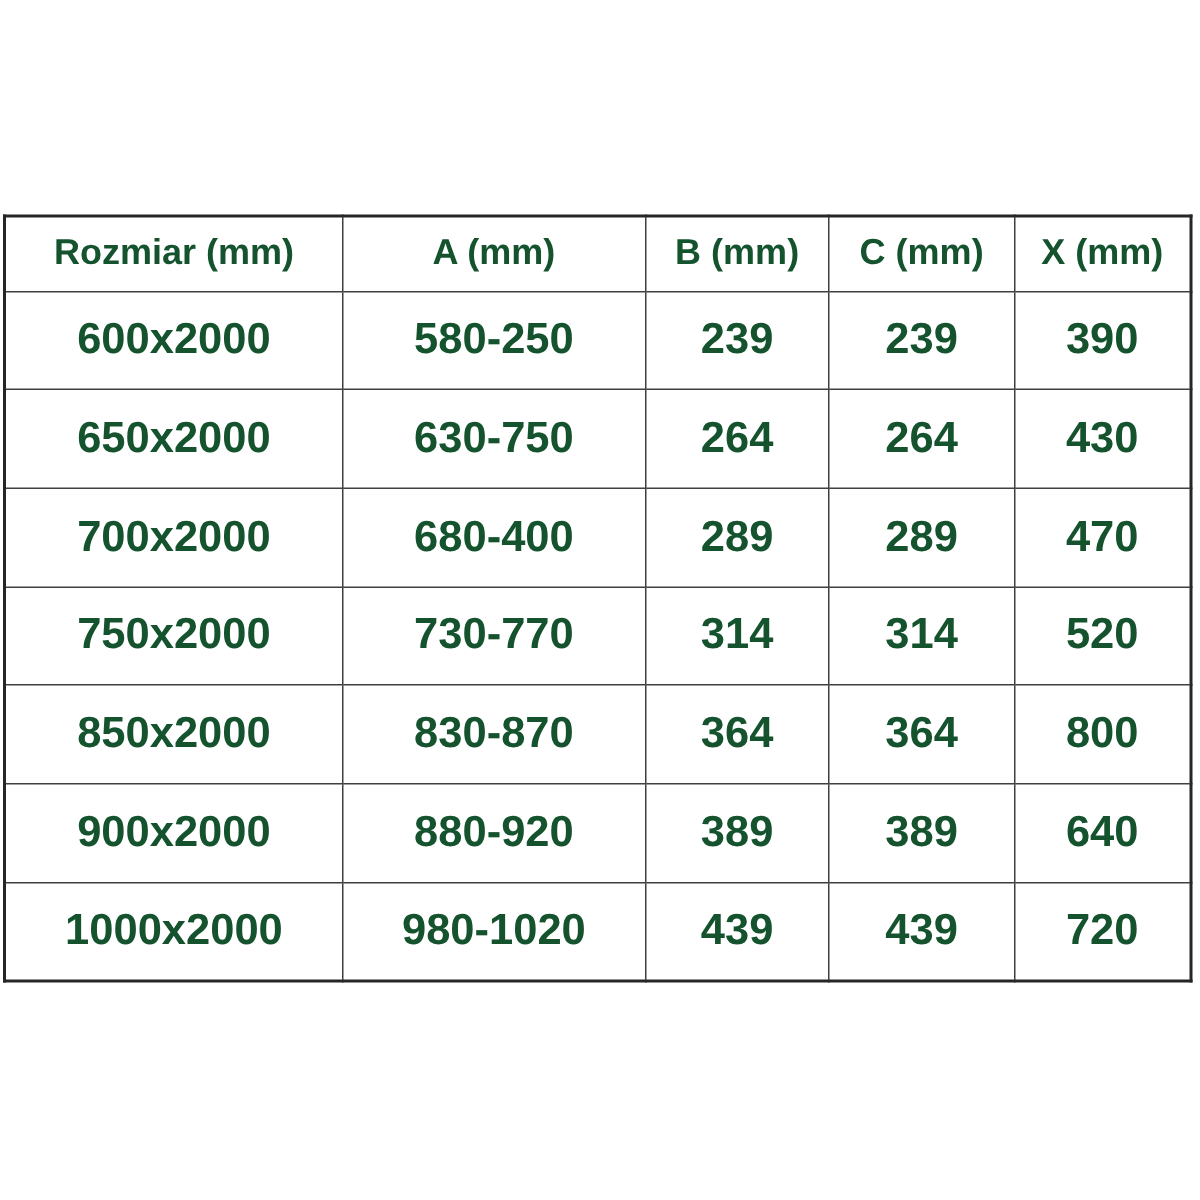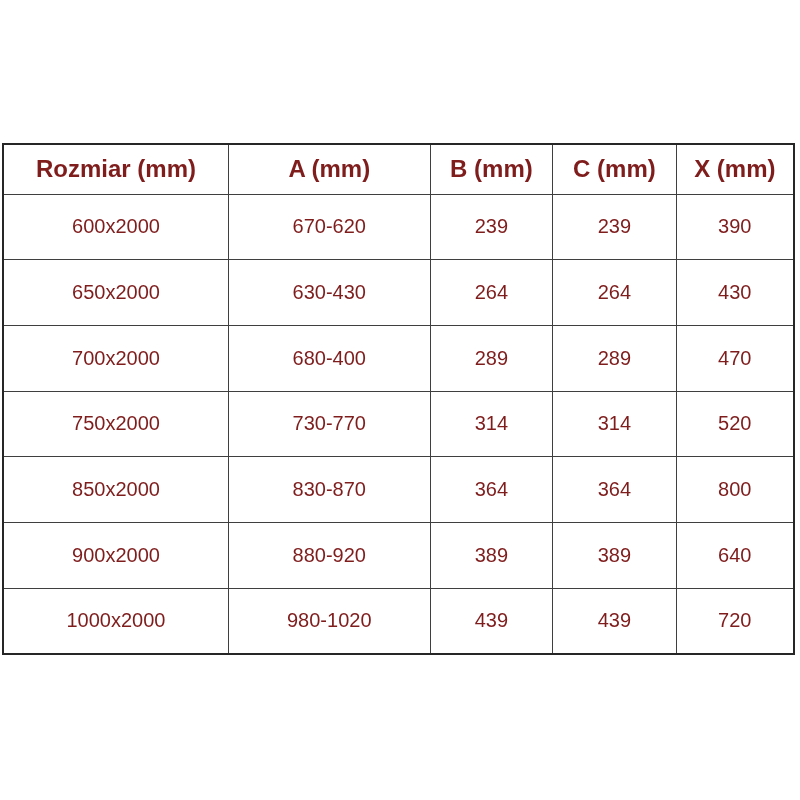--- a/index.html
+++ b/index.html
@@ -20,29 +20,29 @@
     left: 2px; top: 143px;
     width: 793px; height: 512px;
     border-collapse: collapse;
     table-layout: fixed;
     border: 2px solid #262626;
   }
   table.spec th, table.spec td {
     border: 1px solid #3f3f3f;
     text-align: center;
     vertical-align: middle;
-    color: #7f1d1d;
+    color: #14532d;
     padding: 0;
     overflow: hidden;
     white-space: nowrap;
   }
   table.spec thead tr { height: 50px; }
   table.spec tbody tr { height: 51px; }
   table.spec th { font-size: 24px; font-weight: bold; }
-  table.spec td { font-size: 20px; font-weight: 400; }
+  table.spec td { font-size: 29px; font-weight: 700; }
   col.c-size { width: 28.5%; }
   col.c-a    { width: 25.5%; }
   col.c-b    { width: 15.5%; }
   col.c-c    { width: 15.6%; }
   col.c-x    { width: 14.9%; }
 </style>
 </head>
 <body>
 
 <div class="canvas">
@@ -59,28 +59,28 @@
         <th>Rozmiar (mm)</th>
         <th>A (mm)</th>
         <th>B (mm)</th>
         <th>C (mm)</th>
         <th>X (mm)</th>
       </tr>
     </thead>
     <tbody>
       <tr>
         <td>600x2000</td>
-        <td>670-620</td>
+        <td>580-250</td>
         <td>239</td>
         <td>239</td>
         <td>390</td>
       </tr>
       <tr>
         <td>650x2000</td>
-        <td>630-430</td>
+        <td>630-750</td>
         <td>264</td>
         <td>264</td>
         <td>430</td>
       </tr>
       <tr>
         <td>700x2000</td>
         <td>680-400</td>
         <td>289</td>
         <td>289</td>
         <td>470</td>

